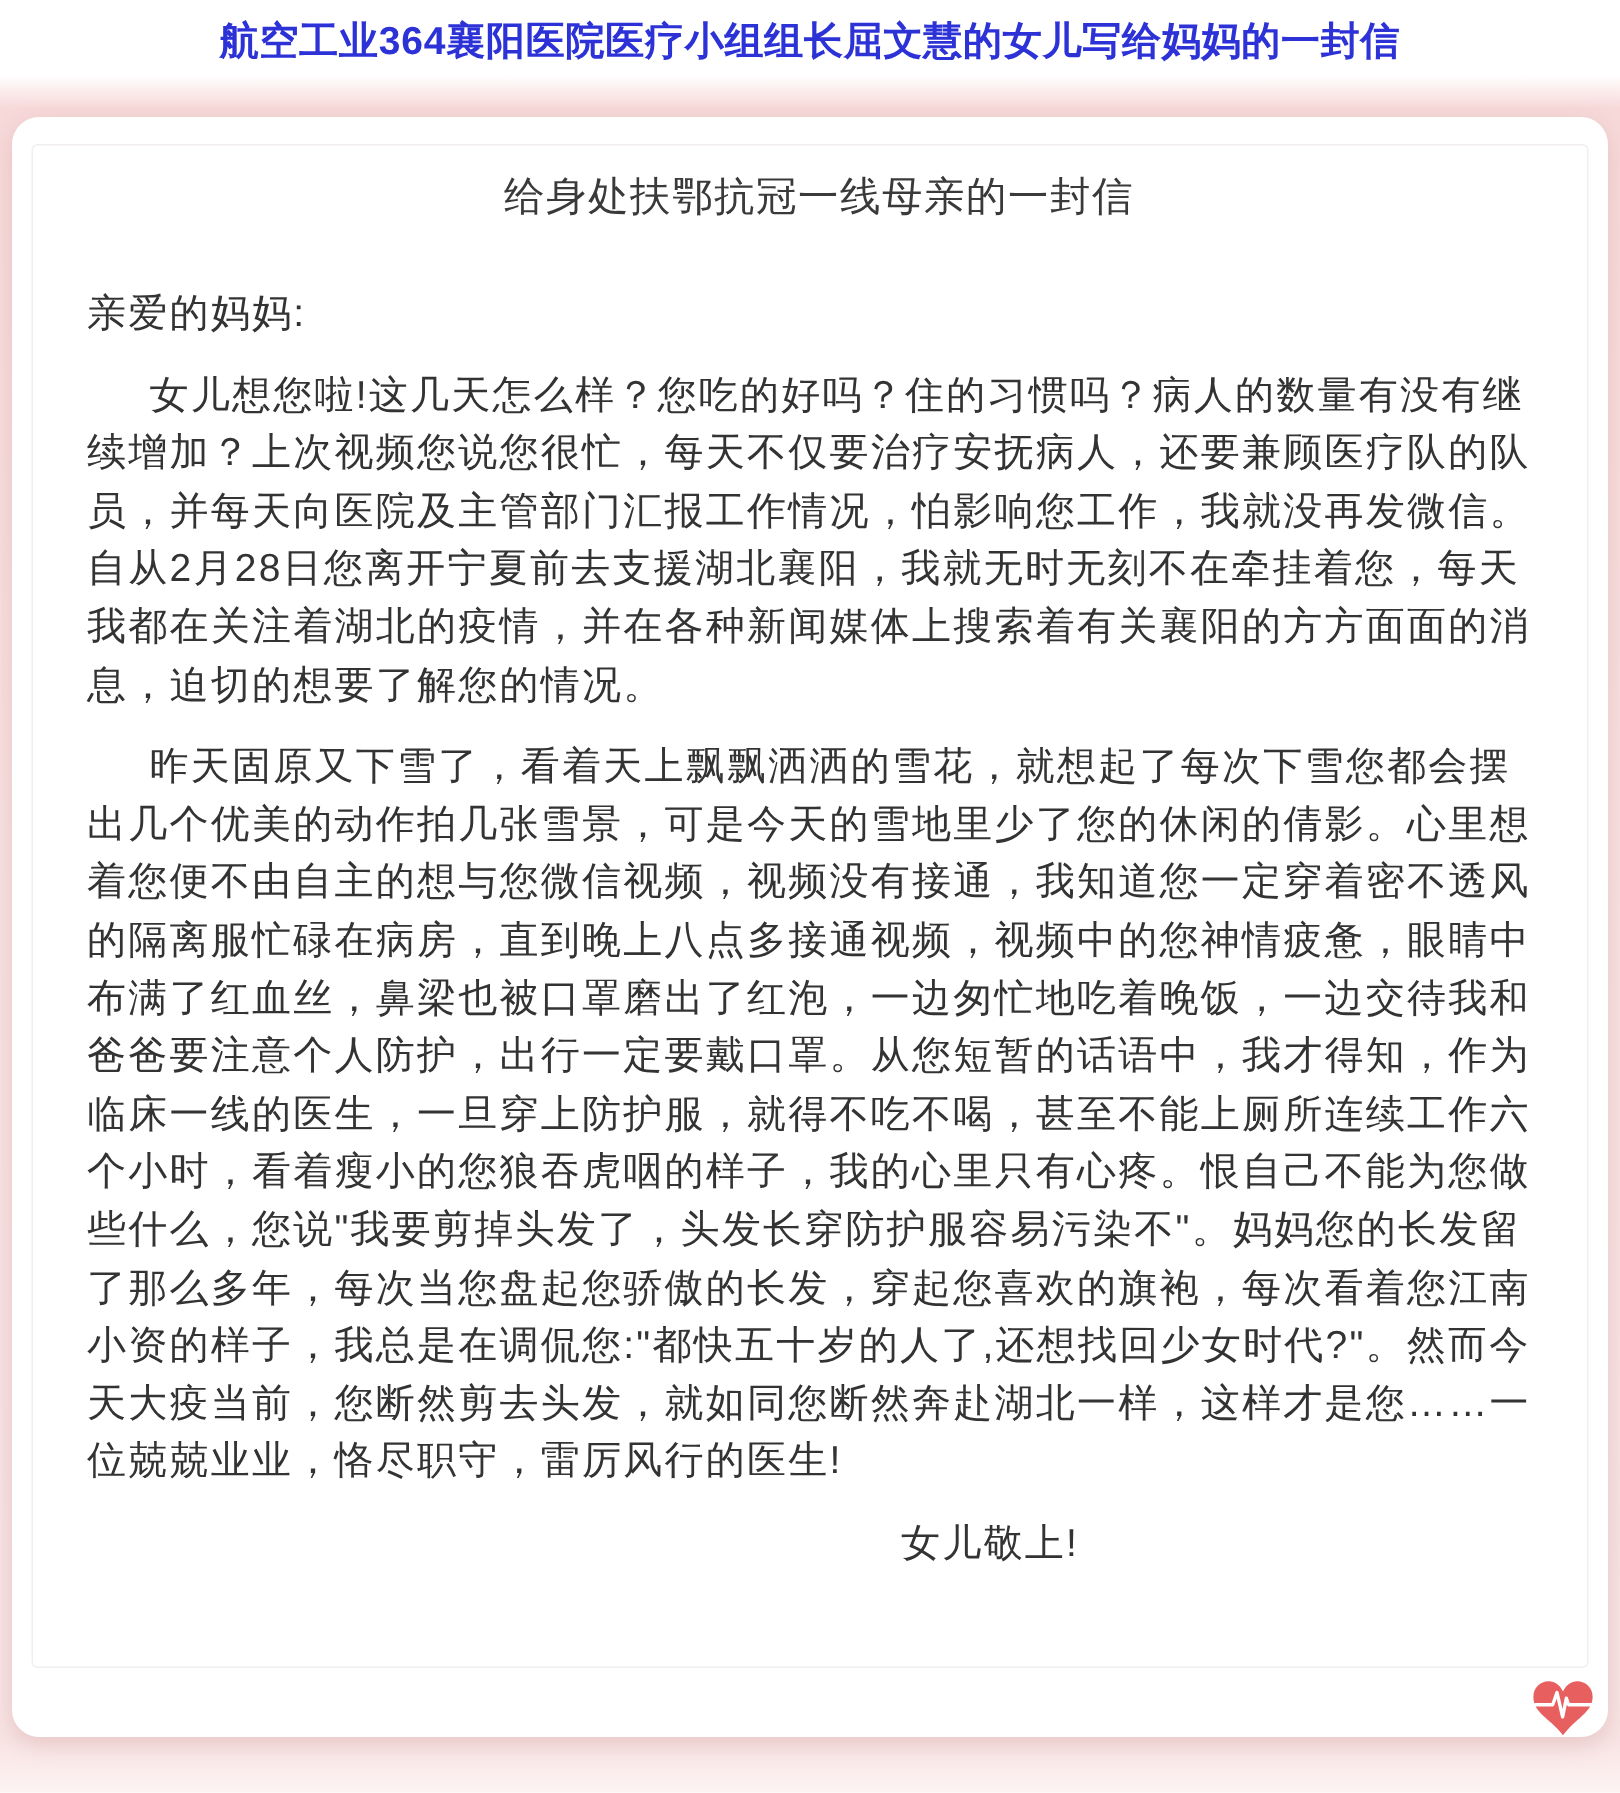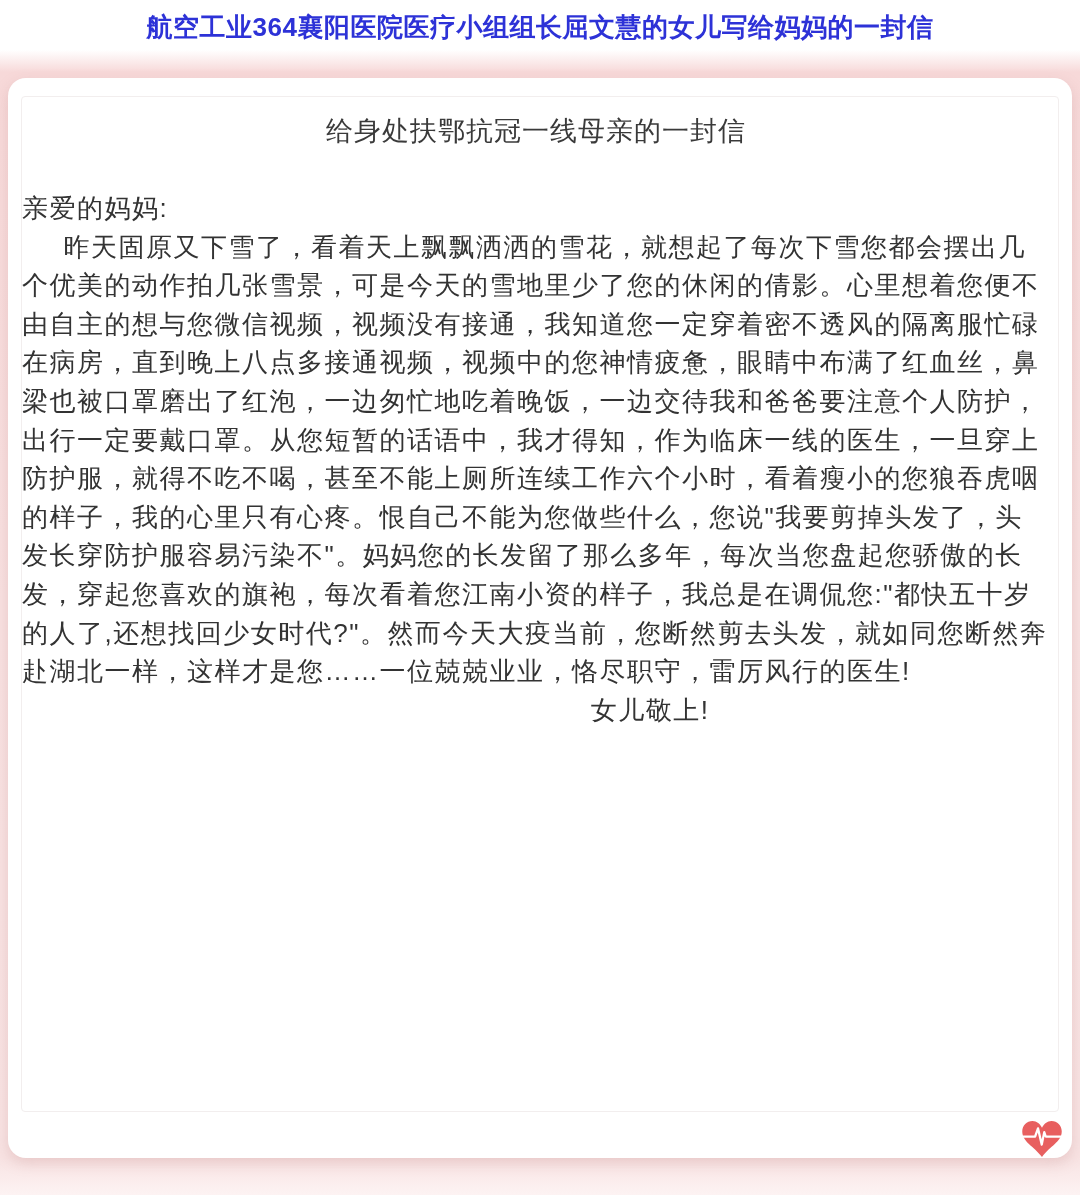--- a/index.html
+++ b/index.html
@@ -45,42 +45,42 @@
   .letter-paper {
     position: absolute;
     left: 13px;
     right: 13px;
     top: 18px;
     bottom: 46px;
     background: #ffffff;
     border: 1px solid #f2eeee;
     border-radius: 4px;
     box-sizing: border-box;
-    padding: 12px 8px 0 0;
+    padding: 12px 8px 0 20px;
     overflow: hidden;
   }
 
   .letter-heading {
     margin: 4px 0 40px 0;
     text-align: center;
     font-size: 27px;
     font-weight: 400;
     color: #3a3a3a;
     letter-spacing: 1px;
   }
 
   .letter-body {
     font-size: 26px;
     color: #333333;
     line-height: 38.6px;
     letter-spacing: 1.5px;
   }
 
   .letter-body p {
-    margin: 0;
+    margin: 16px;
   }
 
   .para-indent-lg { text-indent: 1.6em; }
   .para-indent-sm { text-indent: 0.9em; }
 
   .letter-closing {
     margin: 0;
     text-align: center;
     transform: translateX(114px);
   }
@@ -101,20 +101,21 @@
 
 <div class="letter-card">
 
   <div class="letter-paper">
 
     <h2 class="letter-heading">给身处扶鄂抗冠一线母亲的一封信</h2>
 
     <div class="letter-body">
       <p>亲爱的妈妈:</p>
 
+      <p class="para-indent-lg">女儿想您啦!这几天怎么样？您吃的好吗？住的习惯吗？病人的数量有没有继续增加？上次视频您说您很忙，每天不仅要治疗安抚病人，还要兼顾医疗队的队员，并每天向医院及主管部门汇报工作情况，怕影响您工作，我就没再发微信。自从2月28日您离开宁夏前去支援湖北襄阳，我就无时无刻不在牵挂着您，每天我都在关注着湖北的疫情，并在各种新闻媒体上搜索着有关襄阳的方方面面的消息，迫切的想要了解您的情况。</p>
 
       <p class="para-indent-lg">昨天固原又下雪了，看着天上飘飘洒洒的雪花，就想起了每次下雪您都会摆出几个优美的动作拍几张雪景，可是今天的雪地里少了您的休闲的倩影。心里想着您便不由自主的想与您微信视频，视频没有接通，我知道您一定穿着密不透风的隔离服忙碌在病房，直到晚上八点多接通视频，视频中的您神情疲惫，眼睛中布满了红血丝，鼻梁也被口罩磨出了红泡，一边匆忙地吃着晚饭，一边交待我和爸爸要注意个人防护，出行一定要戴口罩。从您短暂的话语中，我才得知，作为临床一线的医生，一旦穿上防护服，就得不吃不喝，甚至不能上厕所连续工作六个小时，看着瘦小的您狼吞虎咽的样子，我的心里只有心疼。恨自己不能为您做些什么，您说"我要剪掉头发了，头发长穿防护服容易污染不"。妈妈您的长发留了那么多年，每次当您盘起您骄傲的长发，穿起您喜欢的旗袍，每次看着您江南小资的样子，我总是在调侃您:"都快五十岁的人了,还想找回少女时代?"。然而今天大疫当前，您断然剪去头发，就如同您断然奔赴湖北一样，这样才是您……一位兢兢业业，恪尽职守，雷厉风行的医生!</p>
 
 
       <p class="letter-closing">女儿敬上!</p>
     </div>
 
   </div>
 
   <span class="heart-badge">

